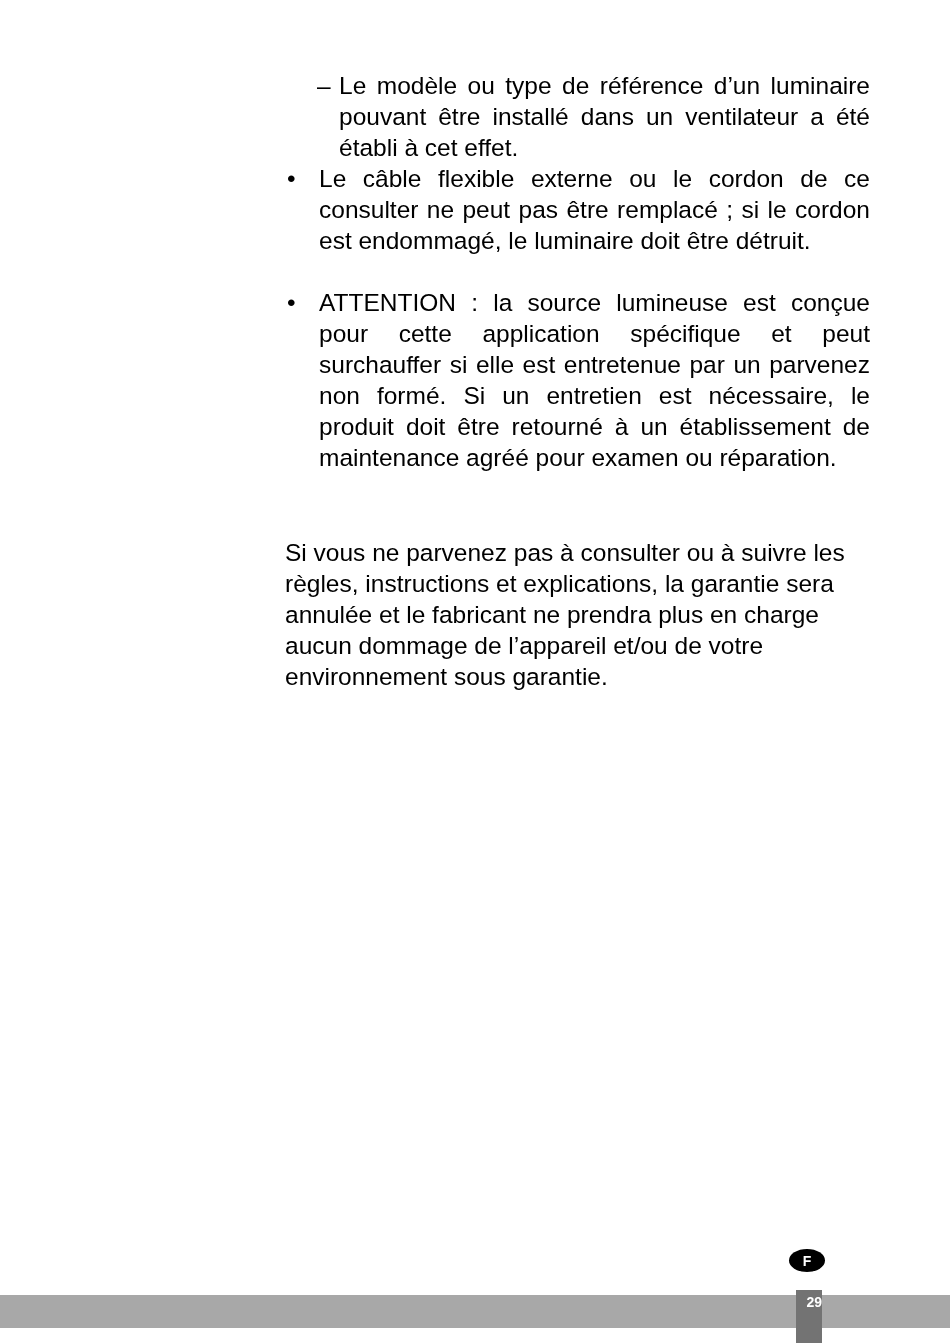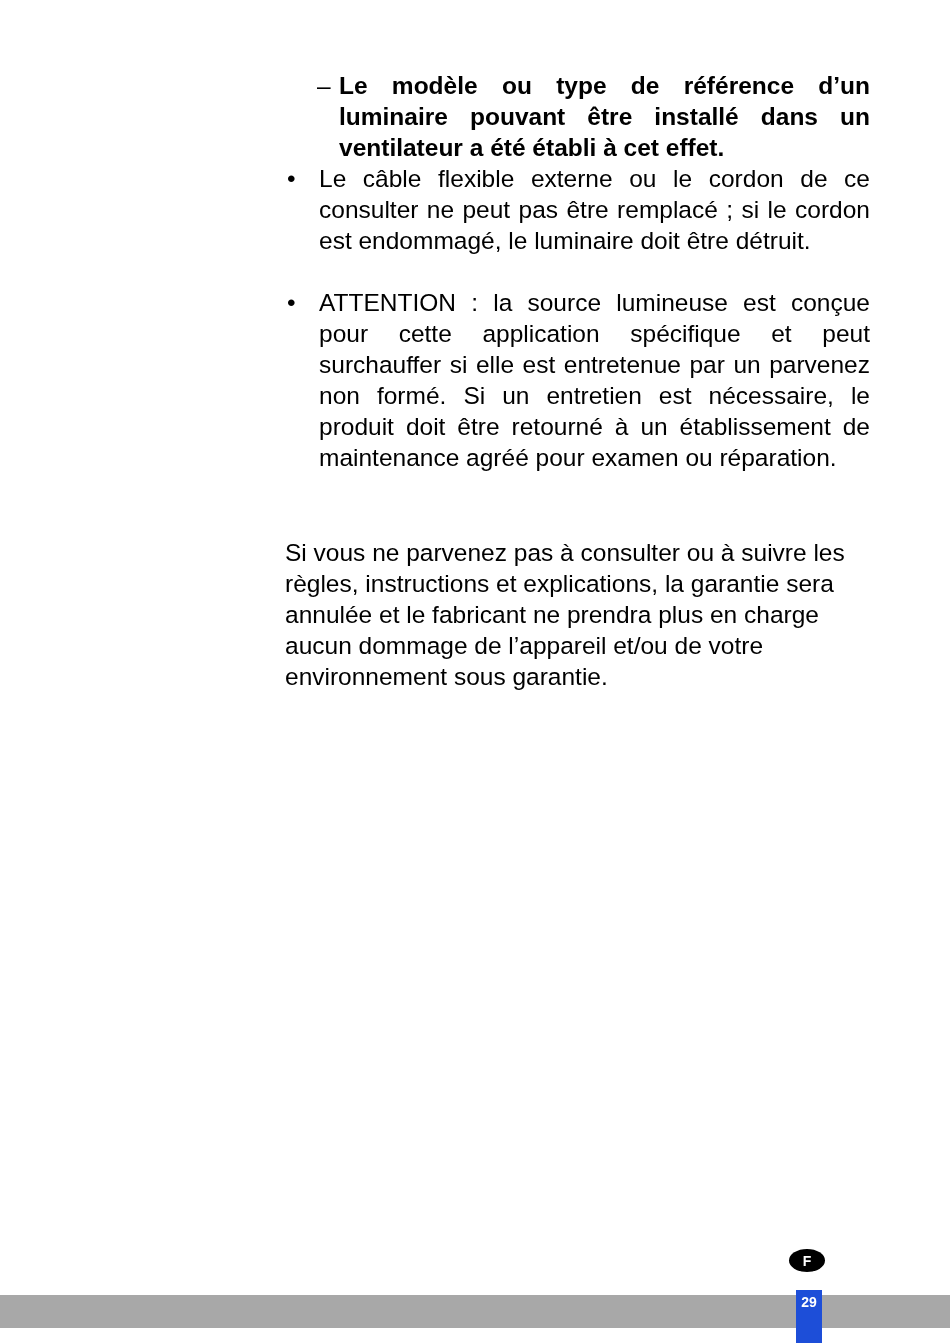--- a/index.html
+++ b/index.html
@@ -28,21 +28,20 @@
   .dash-item {
     display: flex;
     margin-left: 32px;
   }
   .dash-item .marker {
     flex: 0 0 22px;
   }
   .dash-item .text {
     flex: 1;
     text-align: justify;
-    font-weight: bold;
   }
   .bullet-item {
     display: flex;
   }
   .bullet-item .marker {
     flex: 0 0 32px;
     padding-left: 2px;
   }
   .bullet-item .text {
     flex: 1;
@@ -62,22 +61,22 @@
     width: 950px;
     height: 33px;
     background: #a8a8a8;
   }
   .page-number-box {
     position: absolute;
     left: 796px;
     top: 1290px;
     width: 26px;
     height: 53px;
-    background: #1d4ed8;
-    text-align: center;
+    background: #737373;
+    text-align: right;
   }
   .page-number-box .num {
     display: block;
     margin-top: 4px;
     color: #ffffff;
     font-size: 14px;
     font-weight: bold;
     font-family: "Liberation Sans", sans-serif;
   }
   .language-badge {

